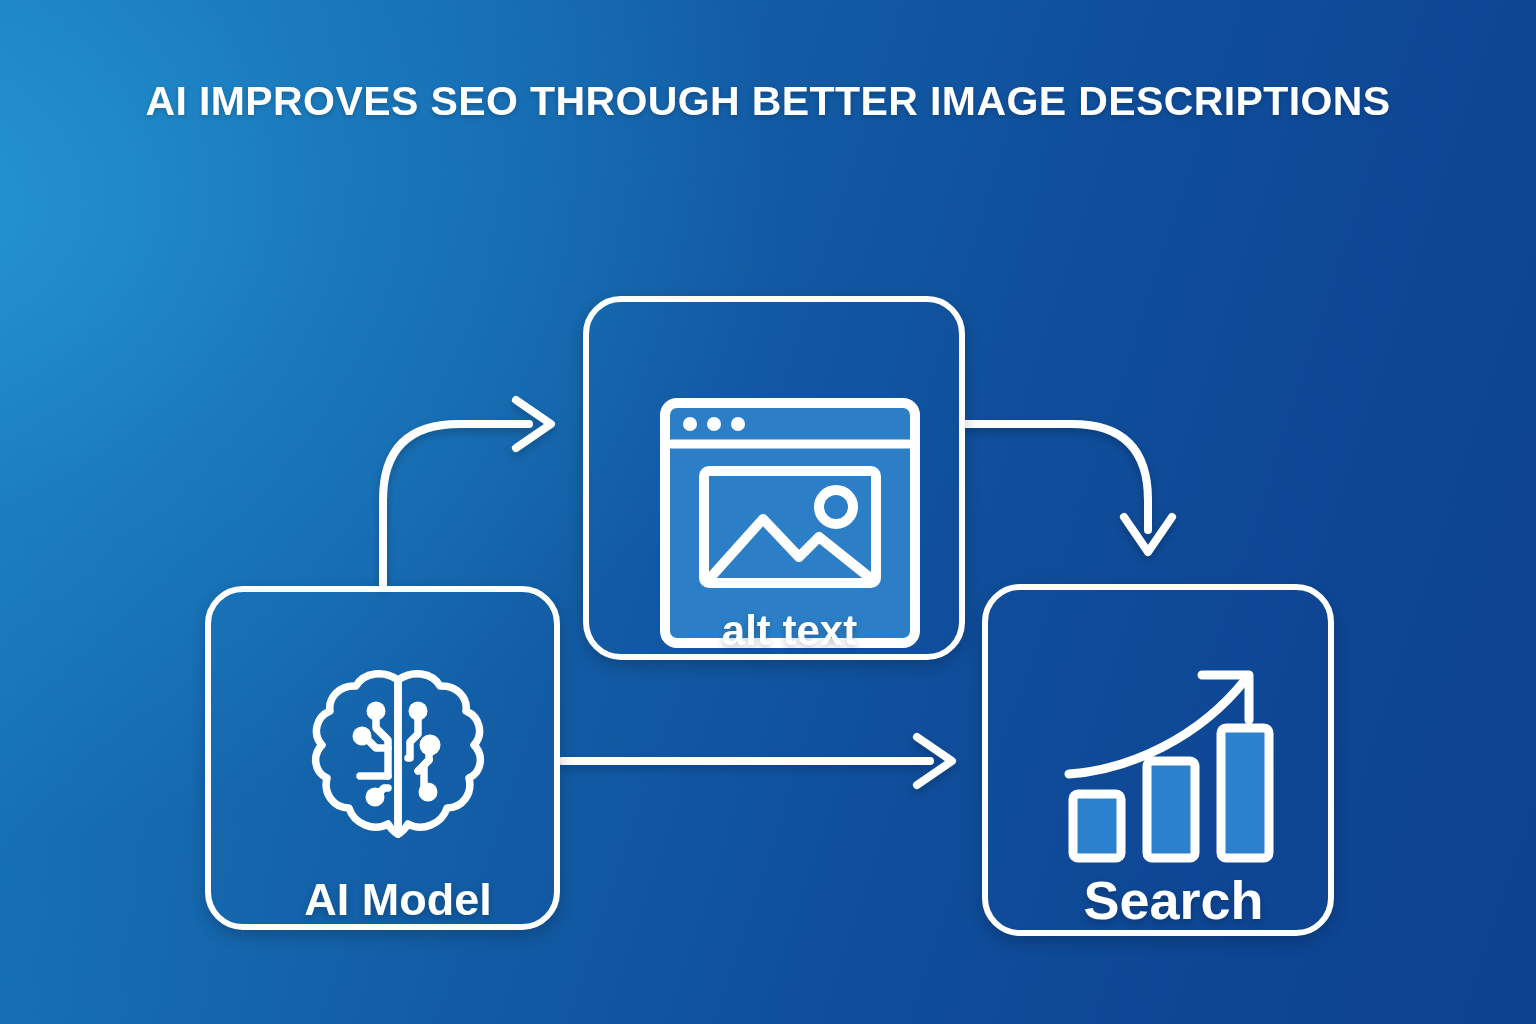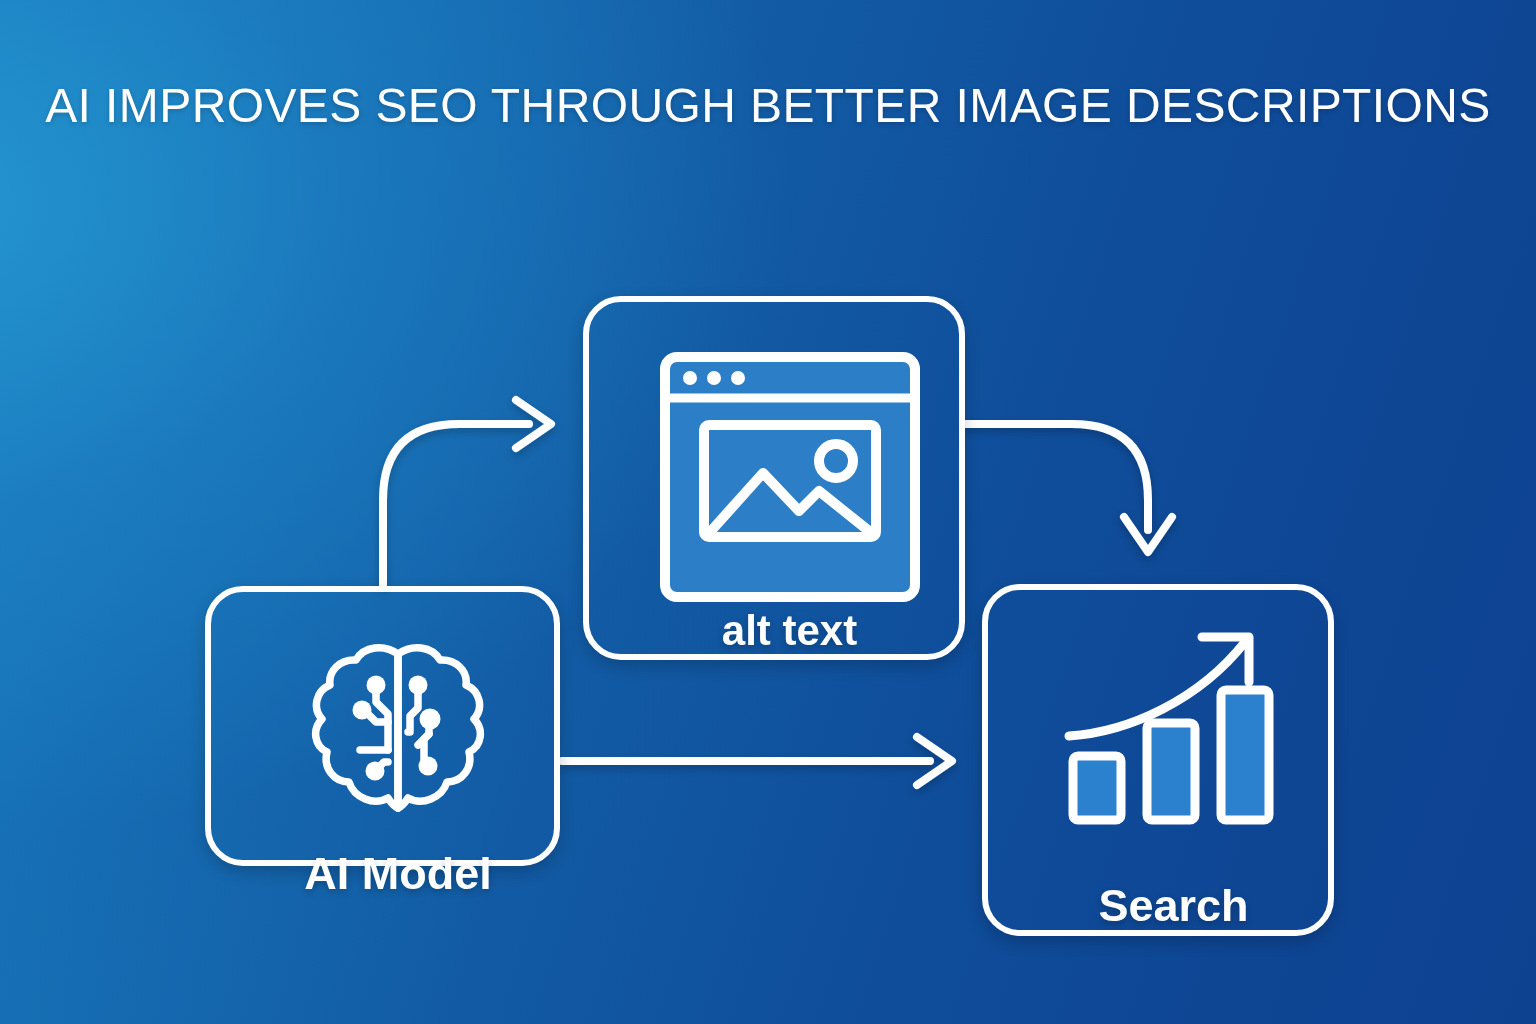--- a/index.html
+++ b/index.html
@@ -36,46 +36,46 @@
   #title {
     font-size: 70px;
     font-weight: bold;
     color: #ffffff;
     letter-spacing: -0.5px;
     line-height: 1.05;
     text-shadow: 0 3px 7px rgba(0,0,0,0.22);
   }
   #subtitle {
     margin-top: 16px;
-    font-size: 48px;
-    font-weight: 400;
+    font-size: 41px;
+    font-weight: 700;
     color: #ffffff;
     letter-spacing: 0.4px;
     text-shadow: 0 2px 5px rgba(0,0,0,0.20);
   }
 
   
   .node {
     position: absolute;
     border: 6px solid #ffffff;
     border-radius: 38px;
     box-sizing: border-box;
     box-shadow: 0 6px 16px rgba(0,0,0,0.20);
     display: flex;
     flex-direction: column;
     align-items: center;
-    justify-content: space-between;
+    justify-content: flex-end;
     padding-left: 31px;
   }
 
   #node-ai-model {
     left: 205px;
     top: 586px;
     width: 355px;
-    height: 280px;
+    height: 344px;
   }
   #node-alt-text {
     left: 583px;
     top: 296px;
     width: 382px;
     height: 364px;
   }
   #node-search-visibility {
     left: 982px;
     top: 584px;
@@ -88,21 +88,21 @@
     font-weight: bold;
     text-align: center;
     line-height: 1.07;
     text-shadow: 0 3px 7px rgba(0,0,0,0.24);
   }
   #label-ai-model {
     font-size: 45px;
     margin-top: 14px;
   }
   #label-search-visibility {
-    font-size: 45px;
+    font-size: 54px;
     margin-top: 2px;
   }
 
   .icon-wrap { display: block; }
 
   
   #brain-icon { margin-top: 40px; }
 
   
   #browser-window-icon { margin-top: 49px; }

